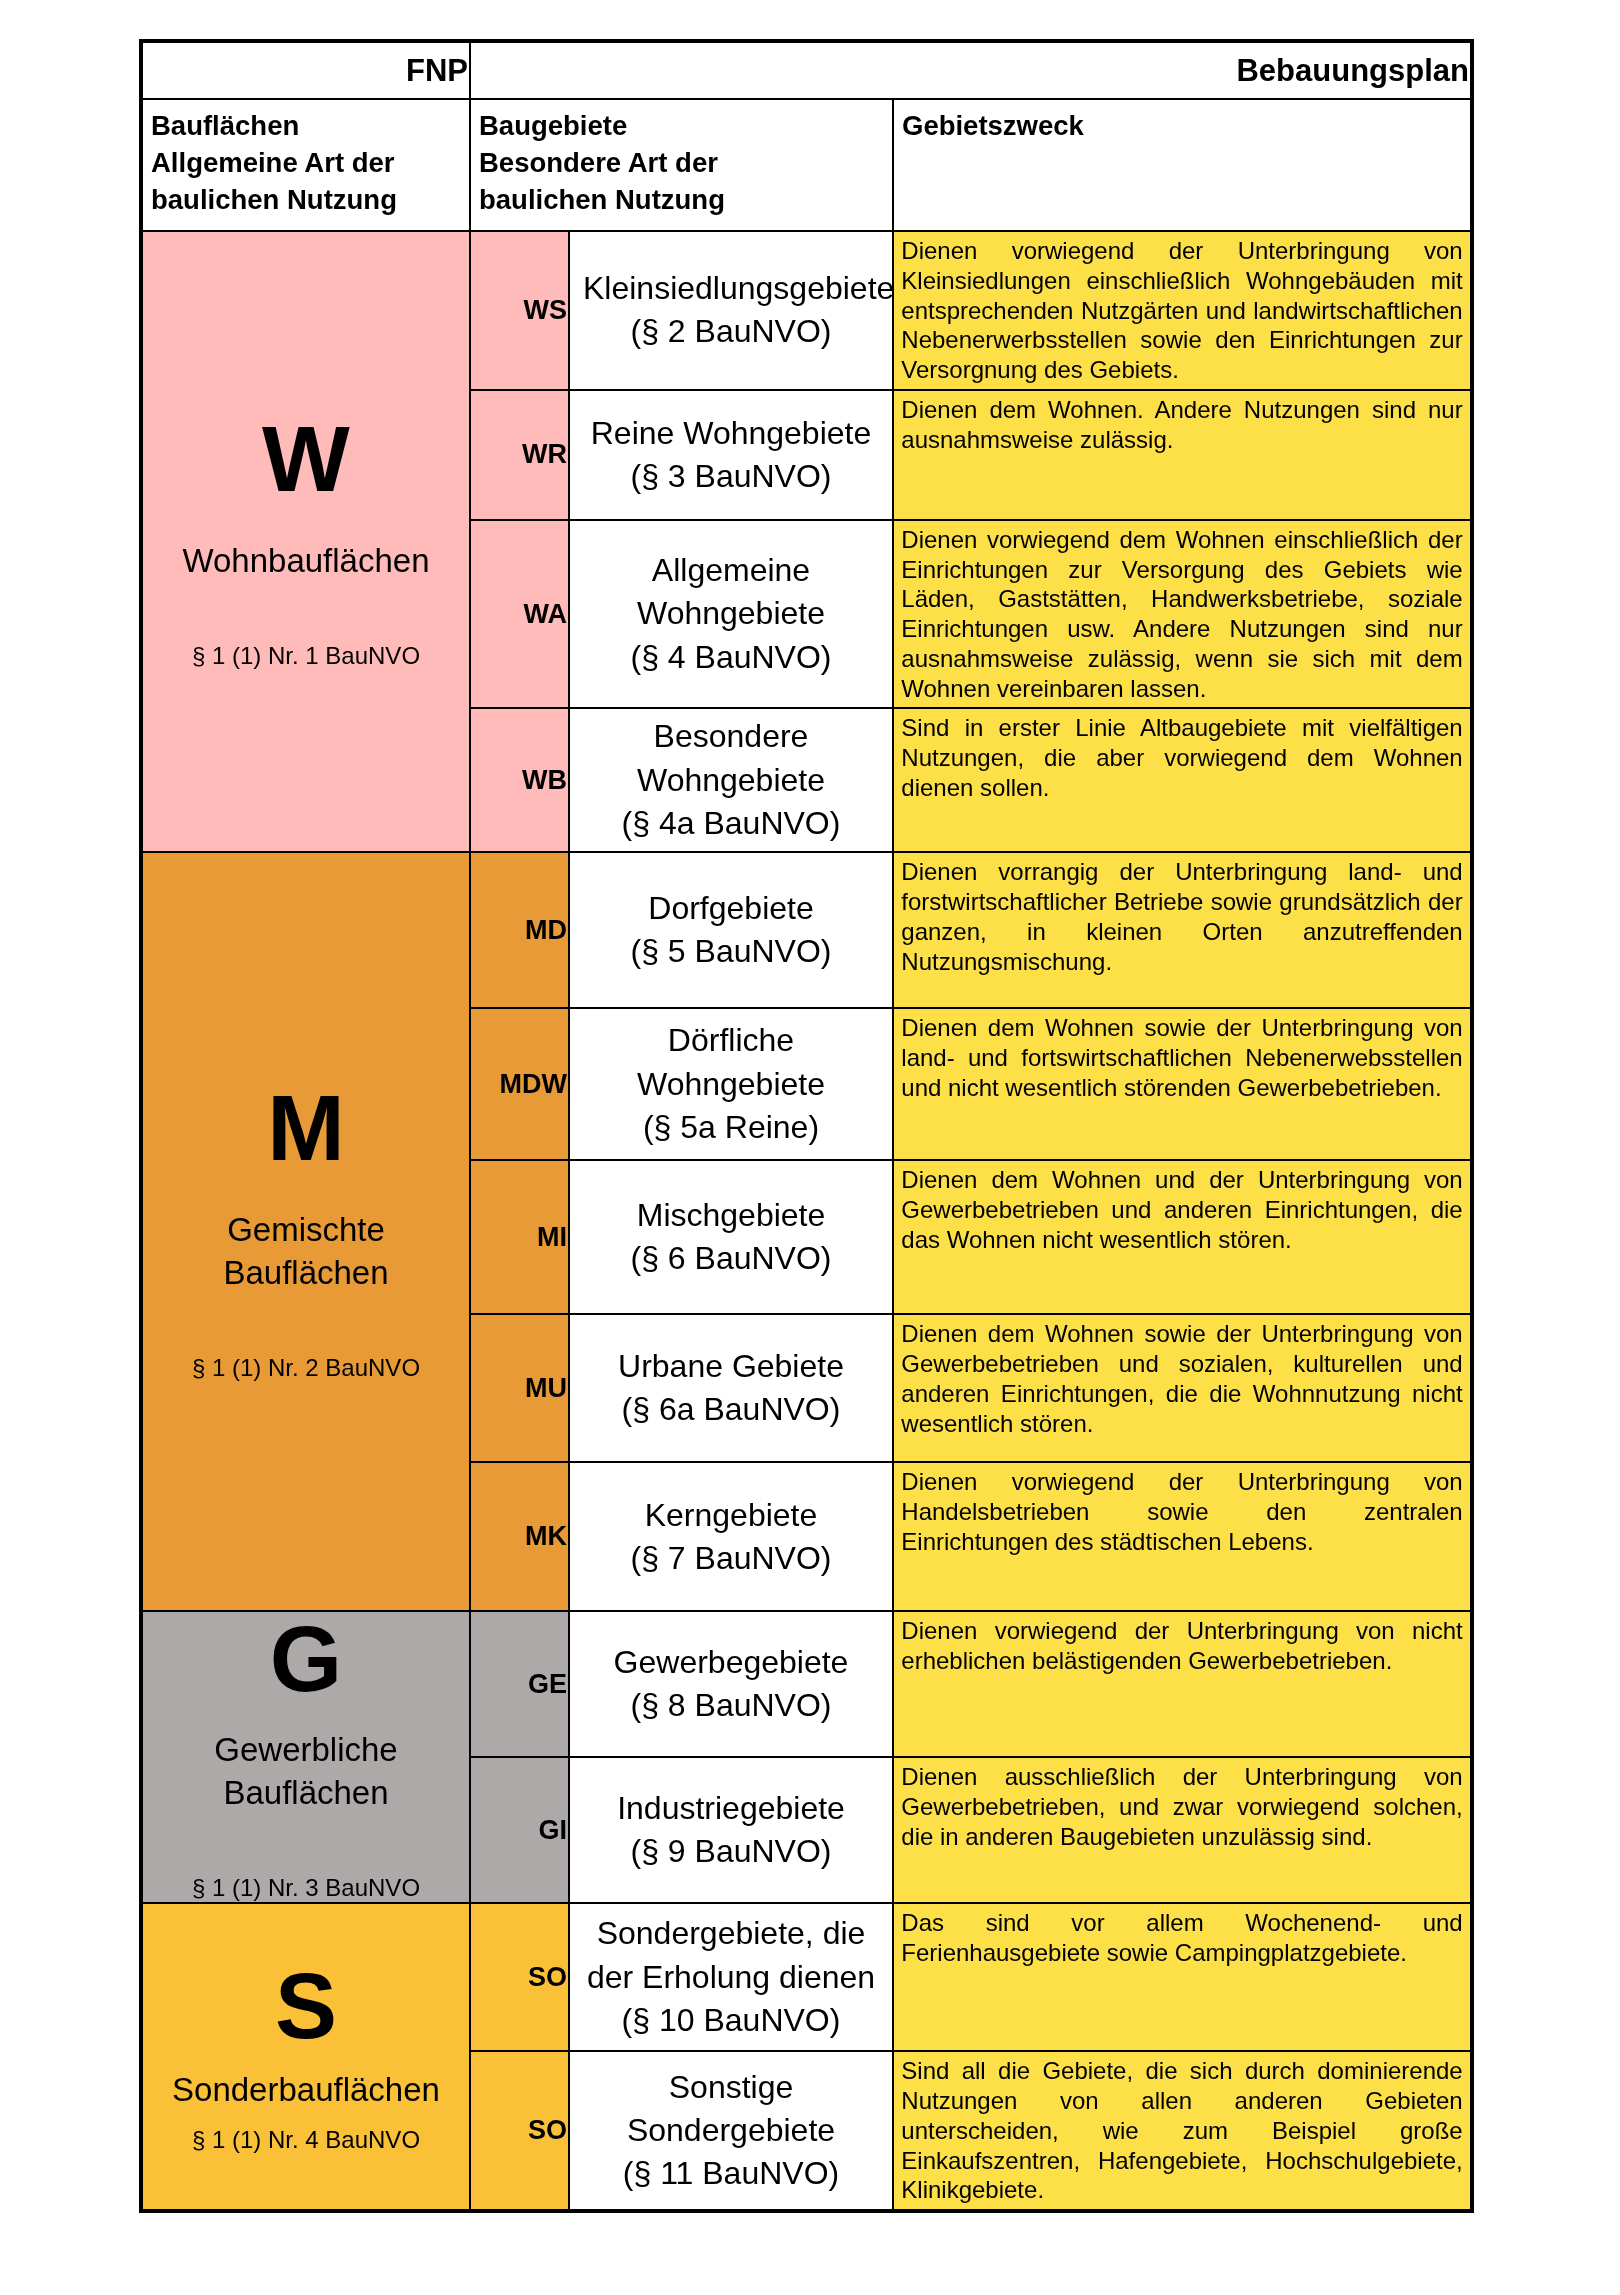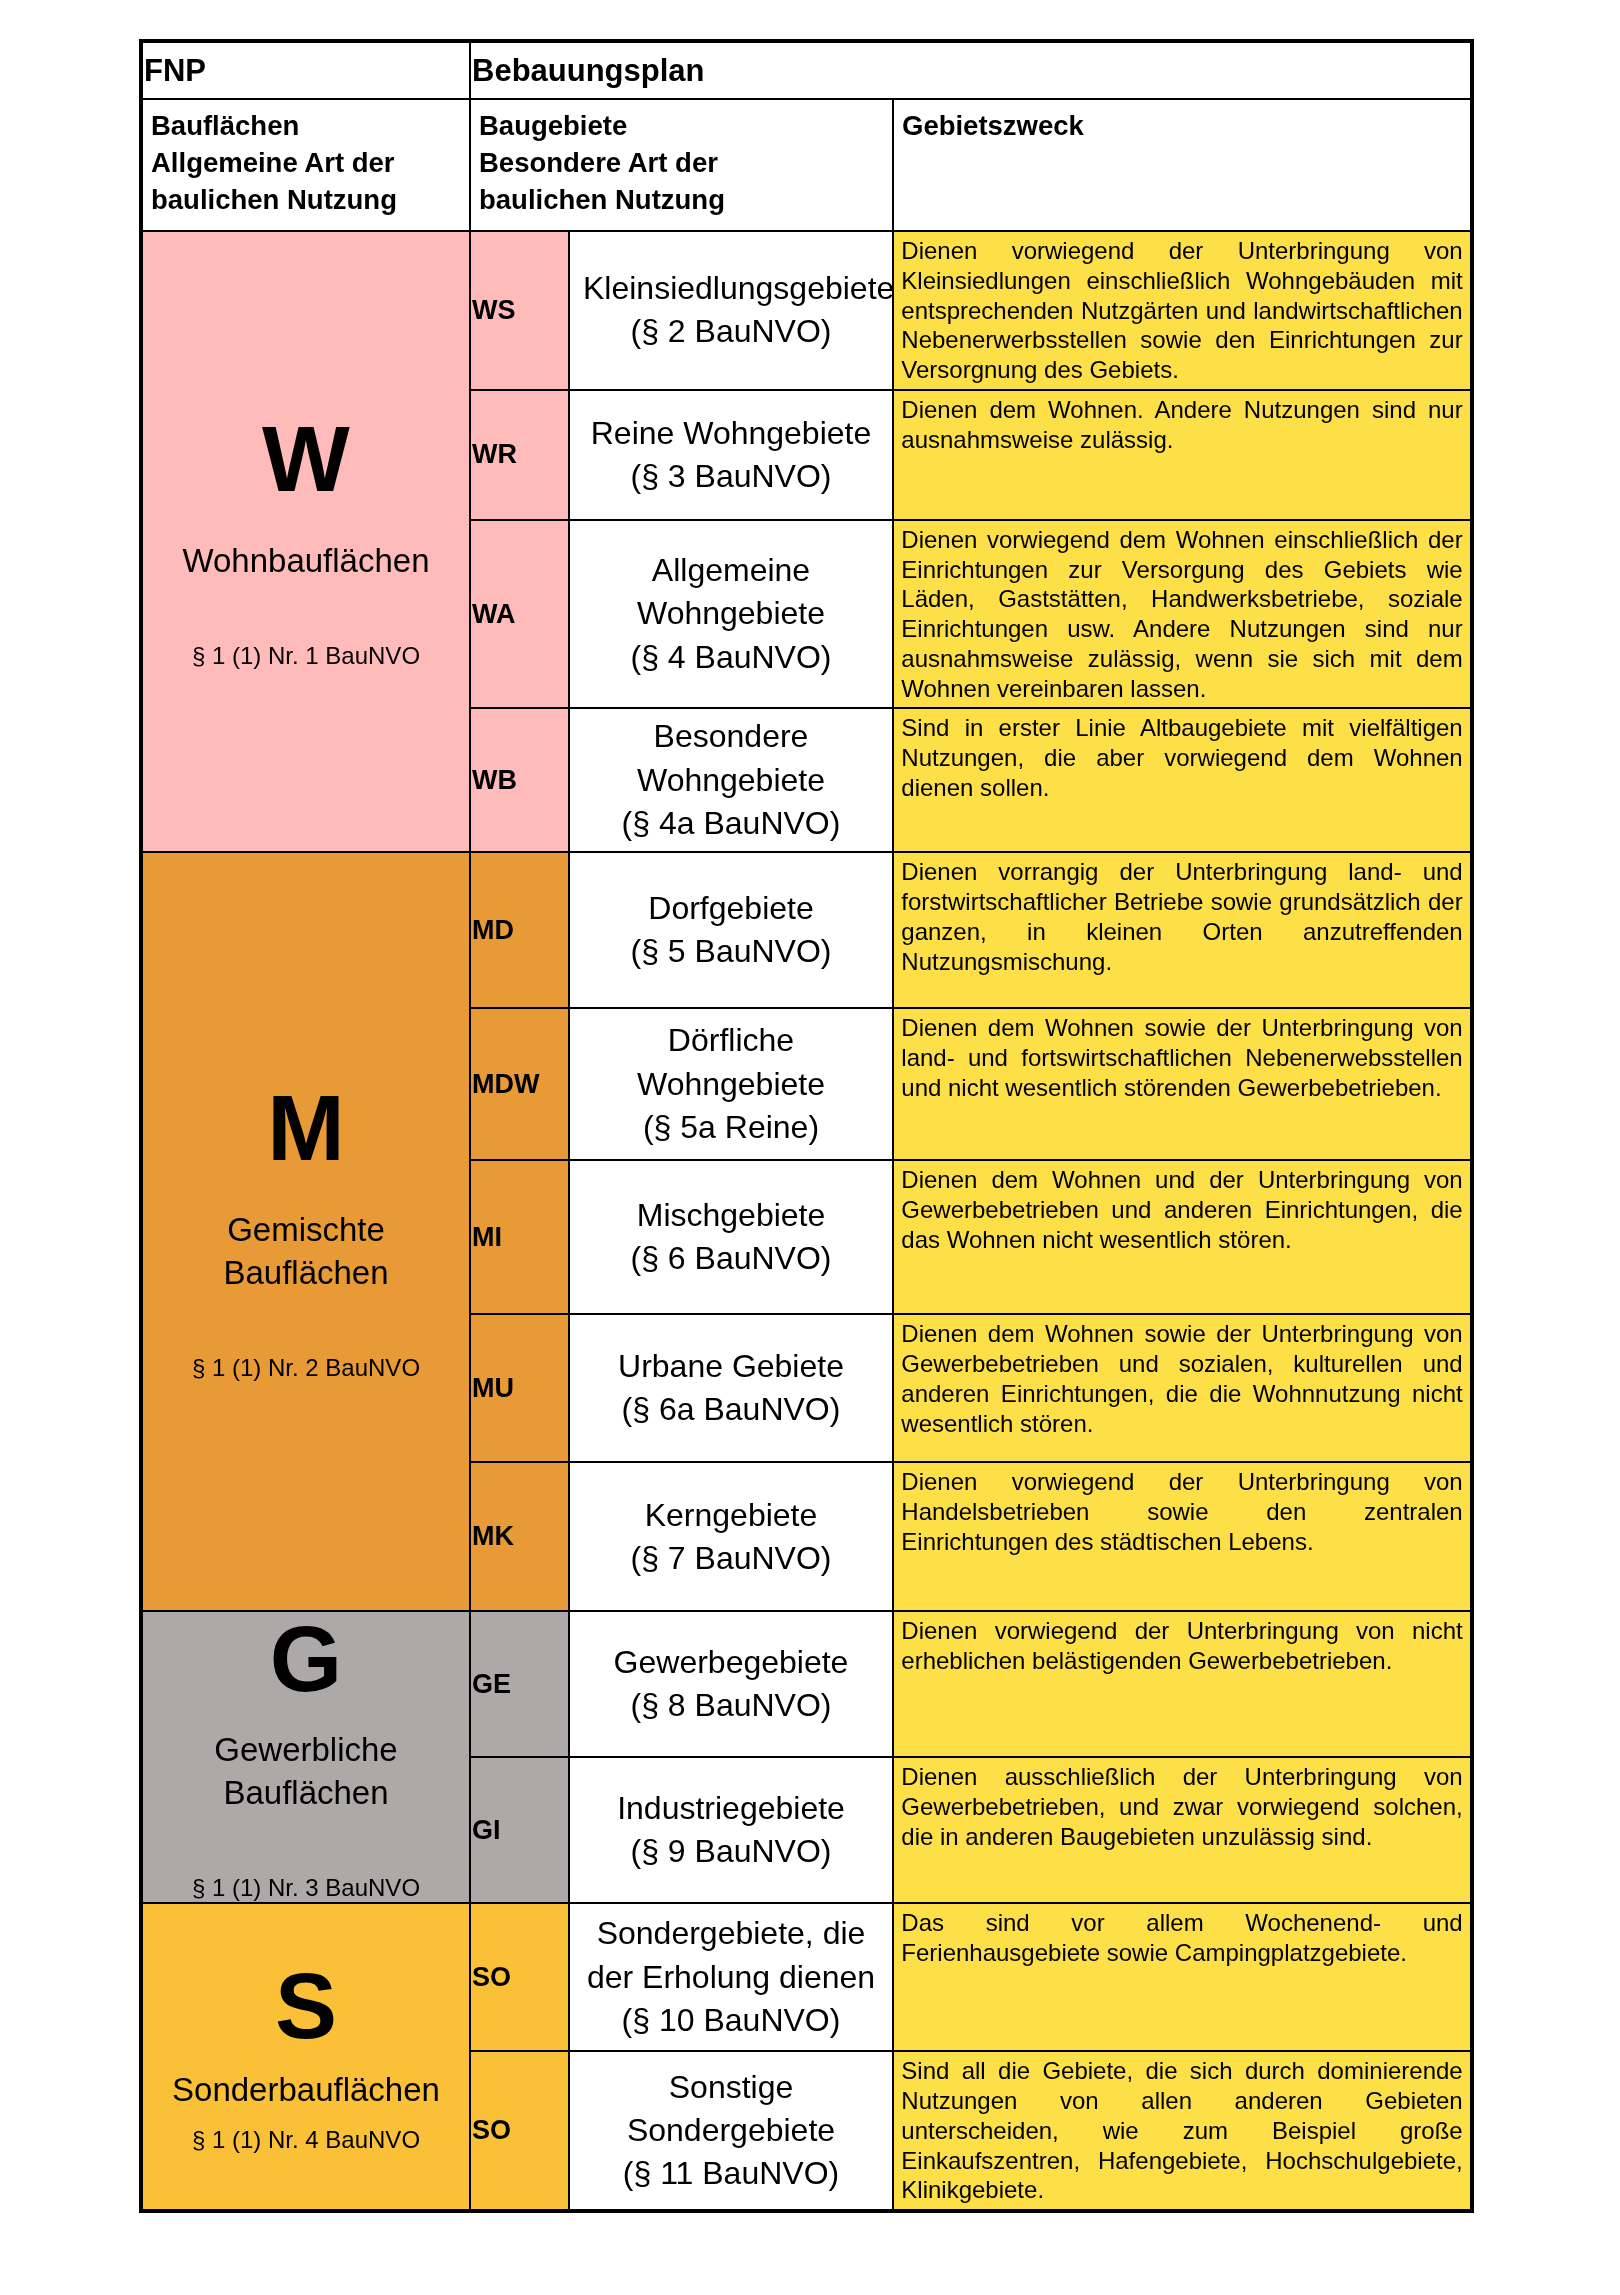--- a/index.html
+++ b/index.html
@@ -2,34 +2,34 @@
 <html style="font-size:13px"><head>
 <meta charset="utf-8">
 <style>
   html,body{margin:0;padding:0;background:#ffffff;}
   .page{position:relative;width:1621px;height:2295px;background:#ffffff;
         font-family:"Liberation Sans","DejaVu Sans",sans-serif;color:#000;}
   table.bau{position:absolute;left:139px;top:39px;width:1331px;
         border-collapse:collapse;table-layout:fixed;border:4px solid #000;}
   td{border:2.4px solid #000;overflow:hidden;}
   
-  .th1{font-weight:bold;font-size:31px;text-align:left;vertical-align:middle;}
+  .th1{font-weight:bold;font-size:31px;text-align:right;vertical-align:middle;}
   .th2{font-weight:bold;font-size:27.5px;line-height:1.35;text-align:left;
        vertical-align:top;padding:6.5px 8px;white-space:pre-line;}
   
   .group{text-align:center;vertical-align:middle;padding:0 6.5px;}
   .letter{font-size:93px;font-weight:bold;line-height:1;}
   .gname{font-size:33px;line-height:1.3;margin-top:34px;white-space:pre-line;}
   .gref{font-size:24px;margin-top:59px;}
   .g .gname{margin-top:23px;}
   .g .gref{}
   .s .gname{margin-top:16px;}
   .s .gref{margin-top:14px;}
   
-  .code{font-weight:bold;font-size:27px;text-align:left;vertical-align:middle;}
+  .code{font-weight:bold;font-size:27px;text-align:right;vertical-align:middle;}
   
   .dname{font-size:32px;line-height:1.35;text-align:center;vertical-align:middle;
          padding:0 13px;background:#fff;}
   
   .zweck{font-size:24px;line-height:1.24;text-align:justify;text-align-last:left;
          vertical-align:top;padding:4px 7.3px;background:#fde047;margin-top:32px;}
   
   .w{background:#FFBBB9;}
   .m{background:#E89A36;}
   .g{background:#ADA9A8;}

